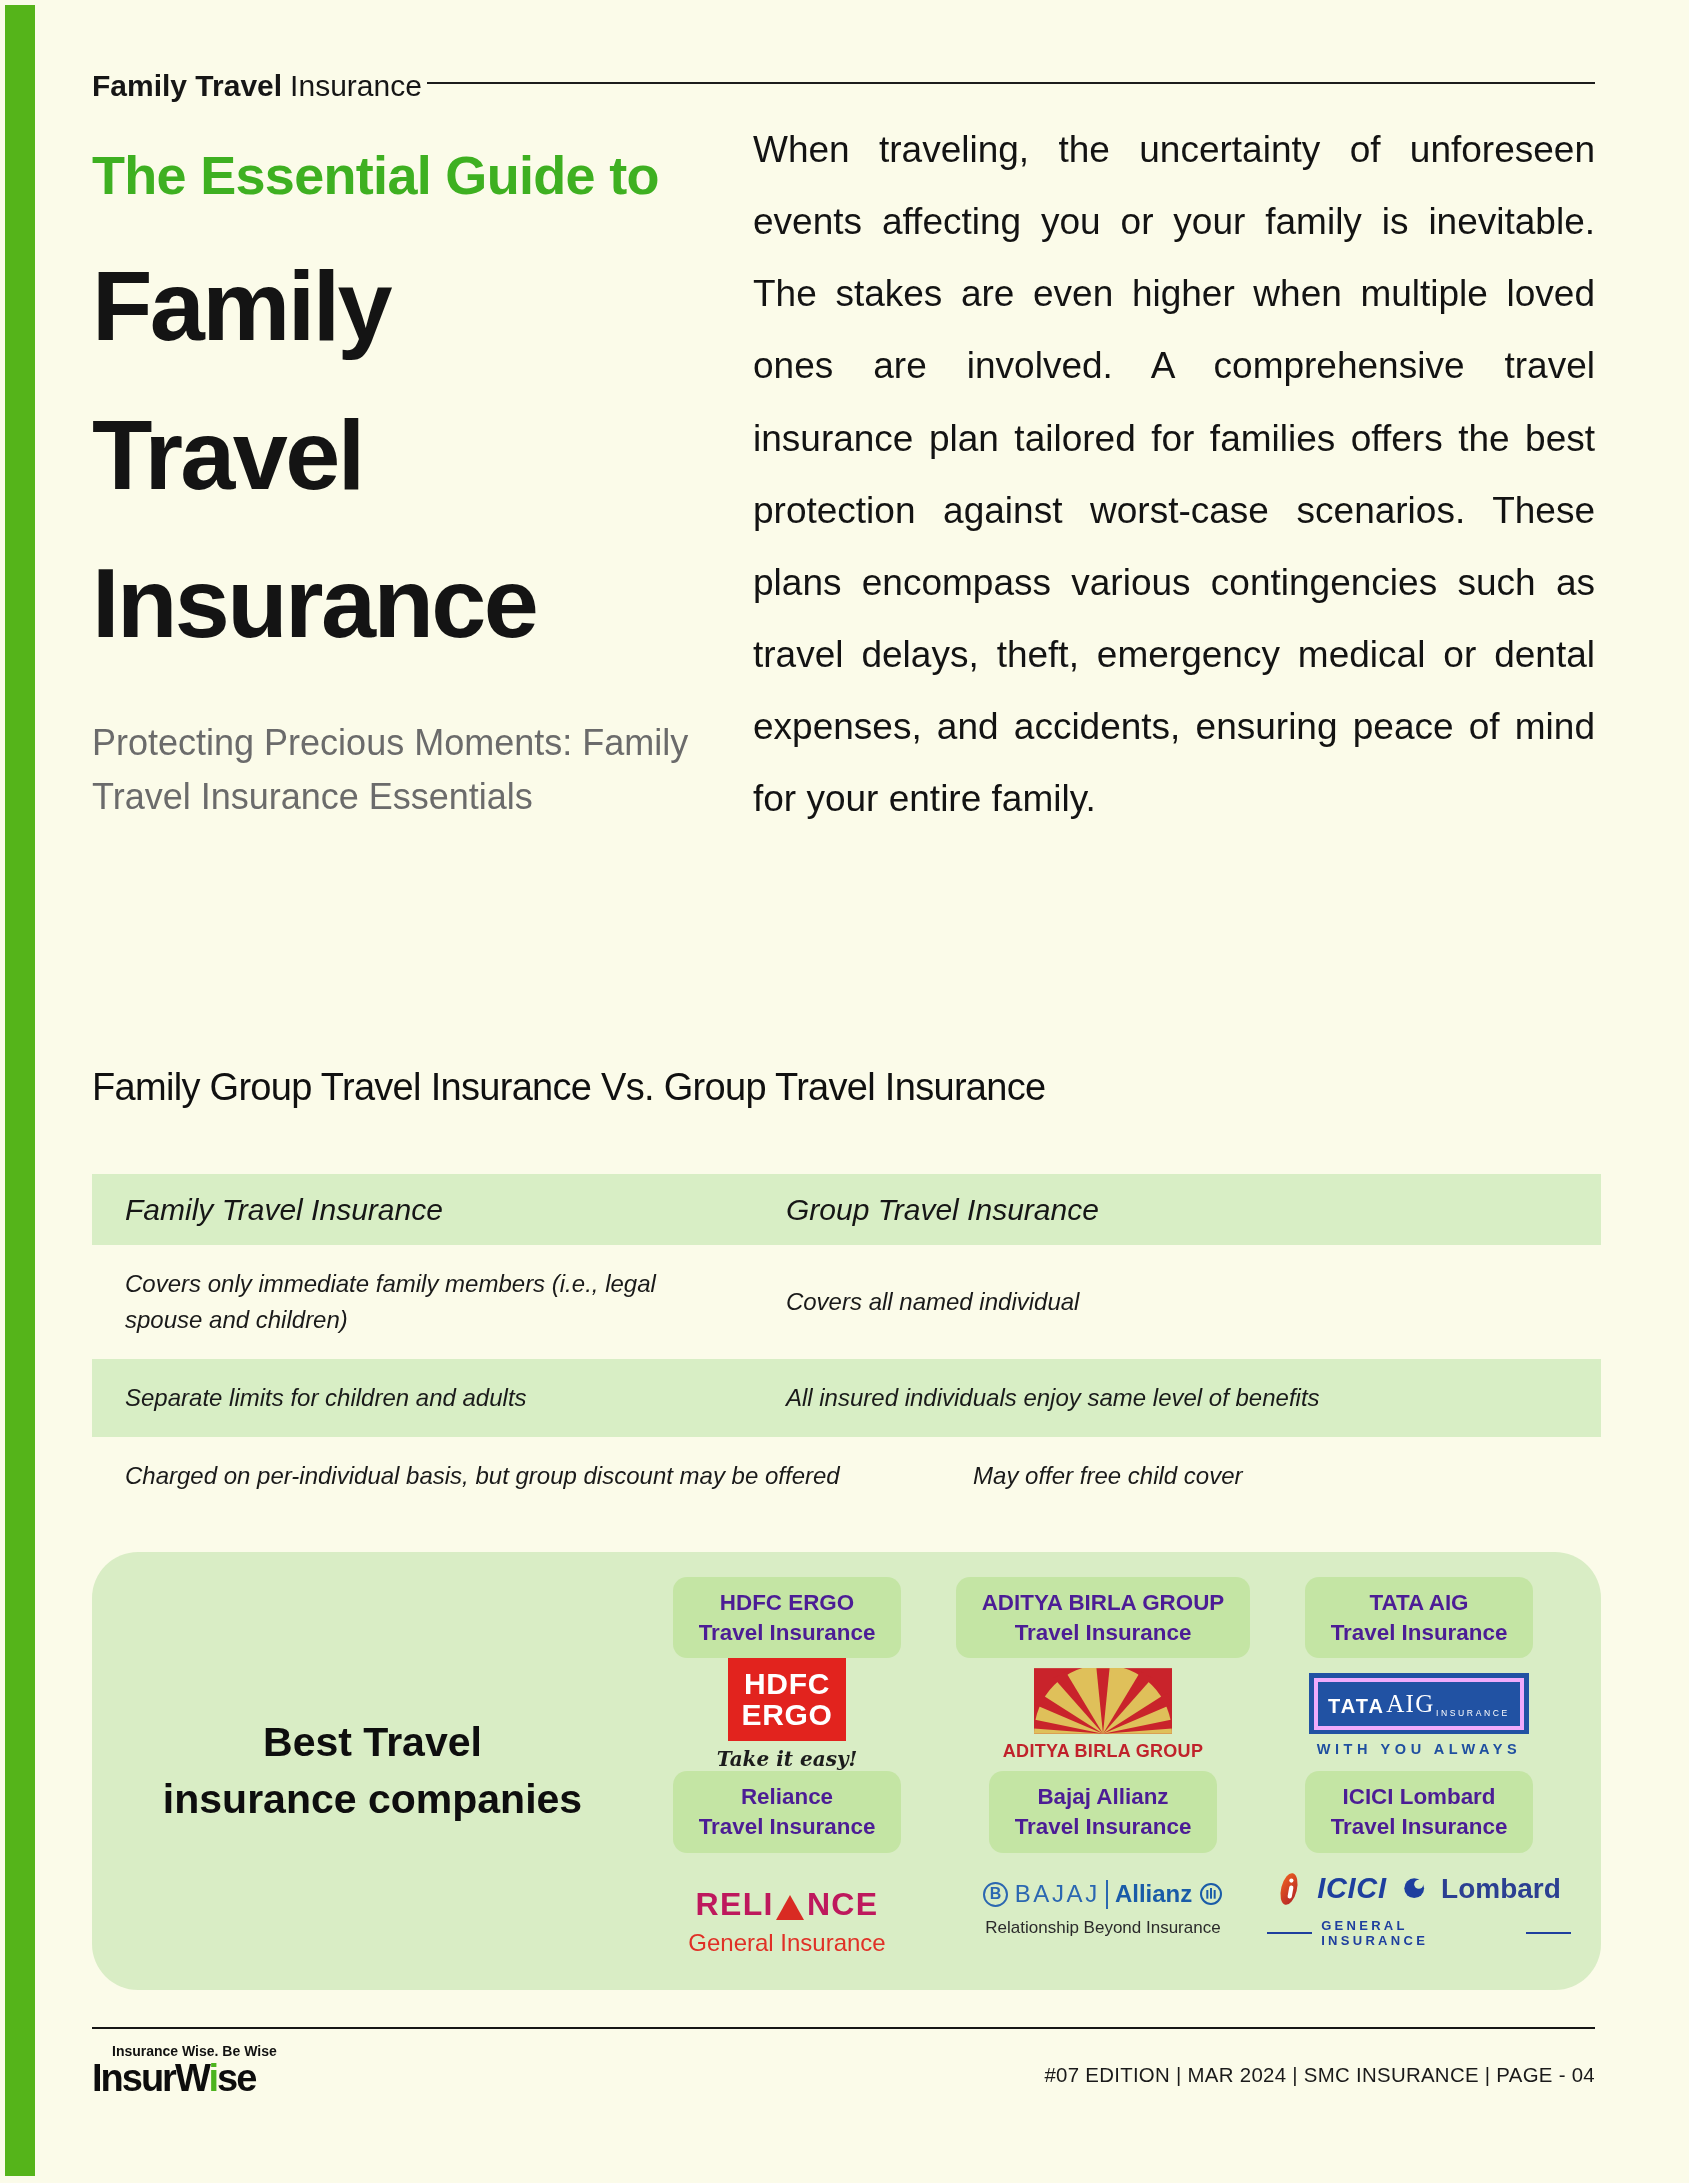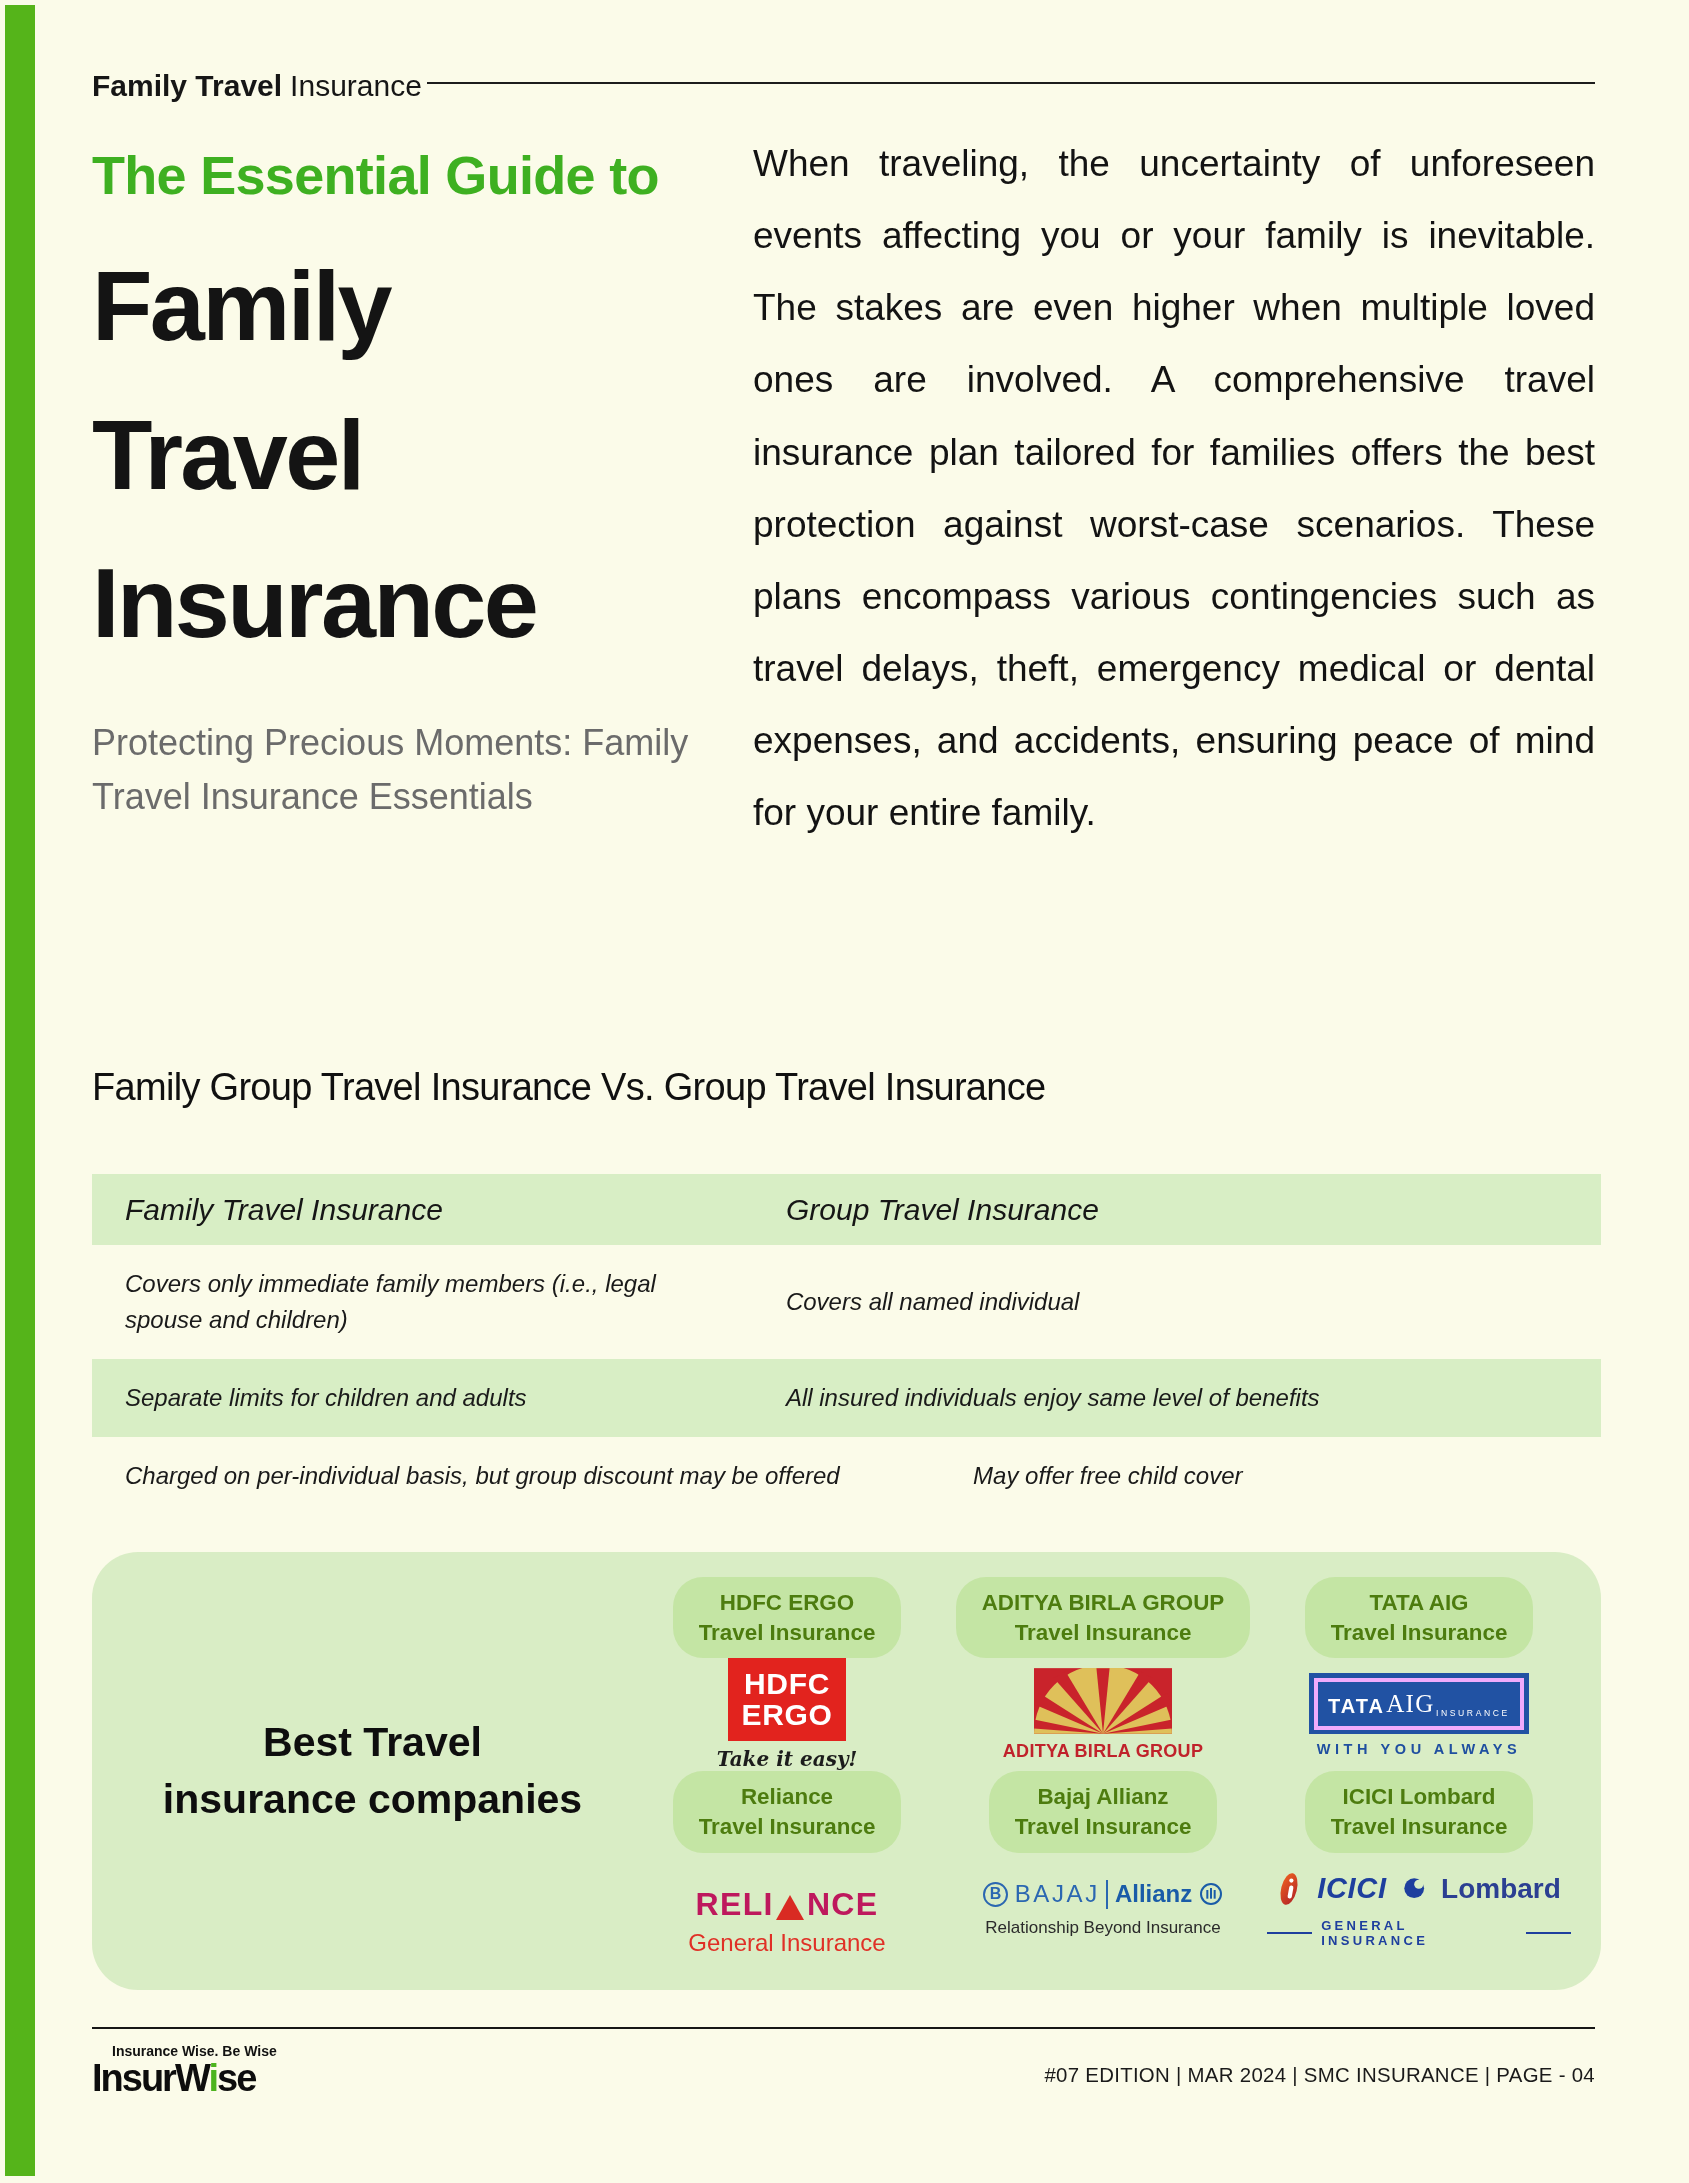--- a/index.html
+++ b/index.html
@@ -17,21 +17,21 @@
   .header .reg  { font-weight:400; margin-left:8px; }
   .header .rule { flex:1; border-bottom:2px solid #1c1c1c; margin:0 0 6px 5.3px; }
 
   
   .hero-left { position:absolute; left:92px; top:144px; width:652px; }
   .kicker { font-size:54px; font-weight:700; color:#3EB021; letter-spacing:-0.7px; }
   .title  { margin-top:26px; font-size:99px; line-height:1.5; font-weight:800; letter-spacing:-2.6px; color:#141414; }
   .subtitle { margin-top:38px; font-size:36px; line-height:1.52; color:#6B6B6B; }
 
   
-  .hero-right { position:absolute; left:753px; right:94px; top:128px; font-size:37px; line-height:1.95; text-align:justify; color:#131313; }
+  .hero-right { position:absolute; left:753px; right:94px; top:114px; font-size:37px; line-height:1.95; text-align:justify; color:#131313; }
 
   
   .section-heading { position:absolute; left:92px; top:1066px; font-size:38px; font-weight:400; letter-spacing:-0.7px; color:#101010; }
   .table { position:absolute; left:92px; top:1174px; width:1509px; }
   .tr { display:flex; align-items:center;font-style:italic; }
   .tr.head { background:#D8EEC5; }
   .tr.green { background:#D8EEC5; }
   .th { font-size:30px; color:#161616; padding:18.5px 26px 18.5px 33px; }
   .td { font-size:24px; color:#1a1a1a; line-height:1.5; padding:21px 46px 21px 33px; }
   .c1 { flex:0 0 43.8%; }
@@ -40,21 +40,21 @@
 
   
   .card {
     position:absolute; left:92px; top:1552px; width:1509px; height:438px;
     background:#D9EDC5; border-radius:46px;
     display:grid; grid-template-columns:501px 1fr 1fr 1fr; grid-template-rows:1fr 1fr;
     padding:25px 30px; column-gap:12px;
   }
   .card-heading { grid-row:1 / 3; align-self:center; text-align:center; font-size:41px; font-weight:800; line-height:1.4; color:#0e0e0e; }
   .company { display:flex; flex-direction:column; align-items:center; }
-  .pill { background:#C4E5A4; border-radius:30px; padding:10.5px 26px; text-align:center; font-weight:700; font-size:22.4px; line-height:1.35; color:#4d7c0f; }
+  .pill { background:#C4E5A4; border-radius:14px; padding:10.5px 26px; text-align:center; font-weight:700; font-size:22.4px; line-height:1.35; color:#4c1d95; }
   .logo-area { flex:1; display:flex; flex-direction:column; align-items:center; justify-content:center; gap:6.6px; }
 
   
   .hdfc-box { background:#E2231E; color:#fff; font-weight:800; text-align:center; padding:10.5px 13px; font-size:30px; line-height:1.02; letter-spacing:0.7px; }
   .hdfc-tag { font-family:"DejaVu Serif", serif; font-style:italic; font-weight:700; font-size:20px; color:#1c1c1c; }
 
   
   .tata-box { background:#2152A3; padding:4.6px; }
   .tata-inner { border:4px solid #f0abfc; padding:8px 10.5px; display:flex; align-items:flex-end; gap:1.3px; }
   .tata-t1 { color:#fff; font-weight:800; font-size:20px; letter-spacing:2px; }

